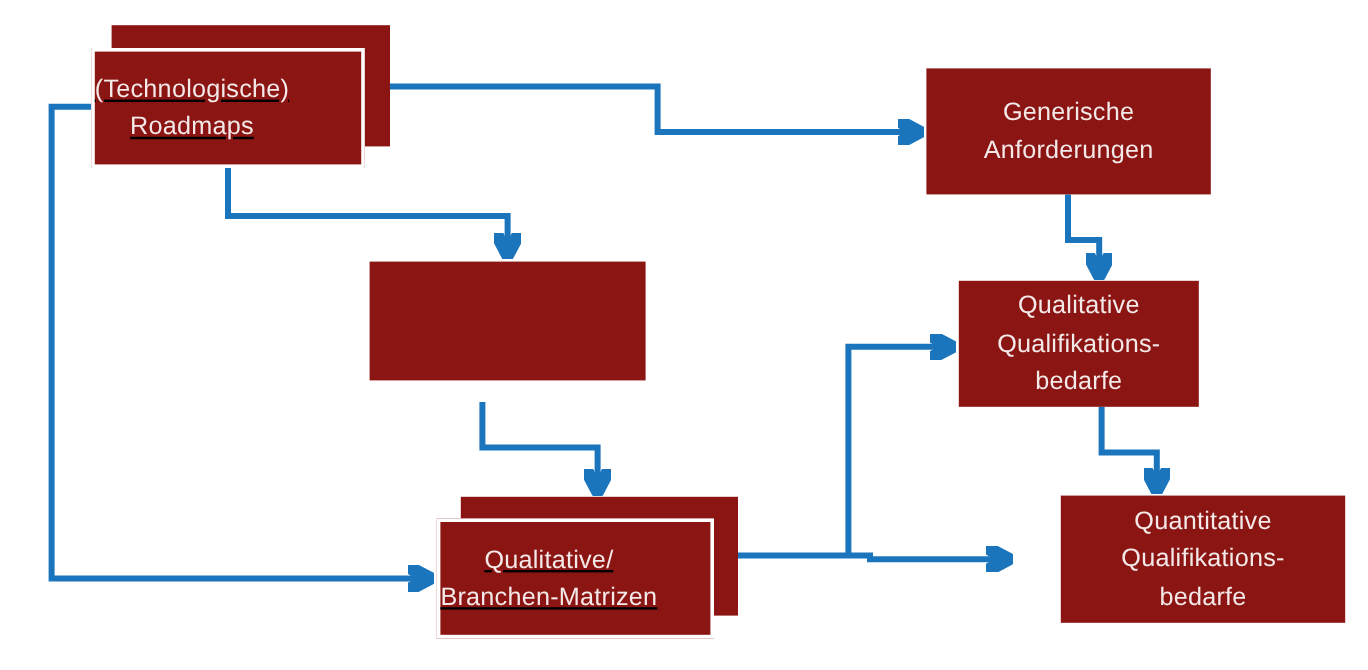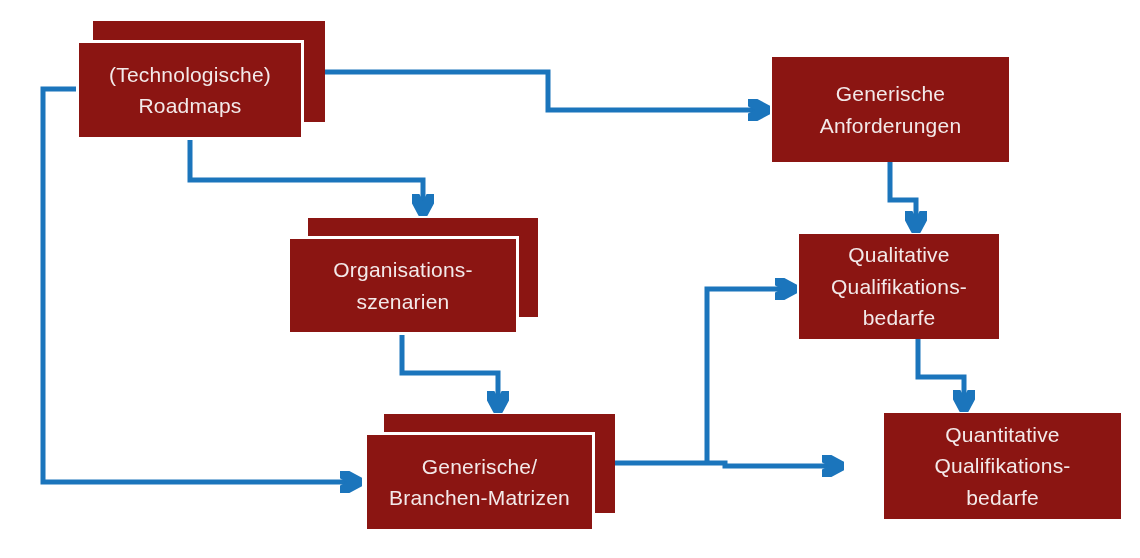--- a/index.html
+++ b/index.html
@@ -30,22 +30,23 @@
     stroke-width: 5;
   }
   .box {
     position: absolute;
     background: var(--box-fill);
   }
   .box.front {
     border: 3px solid var(--box-border);
     display: flex;
     align-items: center;
-    justify-content: center;
+    justify-content: flex-start;
     text-align: center;
+    text-decoration: underline;
   }
   .box.single {
     display: flex;
     align-items: center;
     justify-content: center;
     text-align: center;
   }
   .box .label {
     color: var(--text);
     font-size: 21px;
@@ -75,28 +76,24 @@
     <path d="M918,339 L918,377 L964,377 L964,408" marker-end="url(#arrowhead)" stroke="#1B75BC"></path>
   </svg>
 
   <div class="box back" style="left:93px; top:21px; width:232px; height:101px"></div>
   <div class="box front" style="left:76px; top:40px; width:228px; height:100px">
     <span class="label">(Technologische)
 Roadmaps</span>
   </div>
 
   <div class="box back" style="left:308px; top:218px; width:230px; height:99px"></div>
-  <div class="box front" style="left:287px; top:236px; width:232px; height:99px">
-    <span class="label">Organisations-
-szenarien</span>
-  </div>
 
   <div class="box back" style="left:384px; top:414px; width:231px; height:99px"></div>
   <div class="box front" style="left:364px; top:432px; width:231px; height:100px">
-    <span class="label">Generische/
+    <span class="label">Qualitative/
 Branchen-Matrizen</span>
   </div>
 
   <div class="box single" style="left:772px; top:57px; width:237px; height:105px">
     <span class="label">Generische
 Anforderungen</span>
   </div>
 
   <div class="box single" style="left:799px; top:234px; width:200px; height:105px">
     <span class="label">Qualitative

